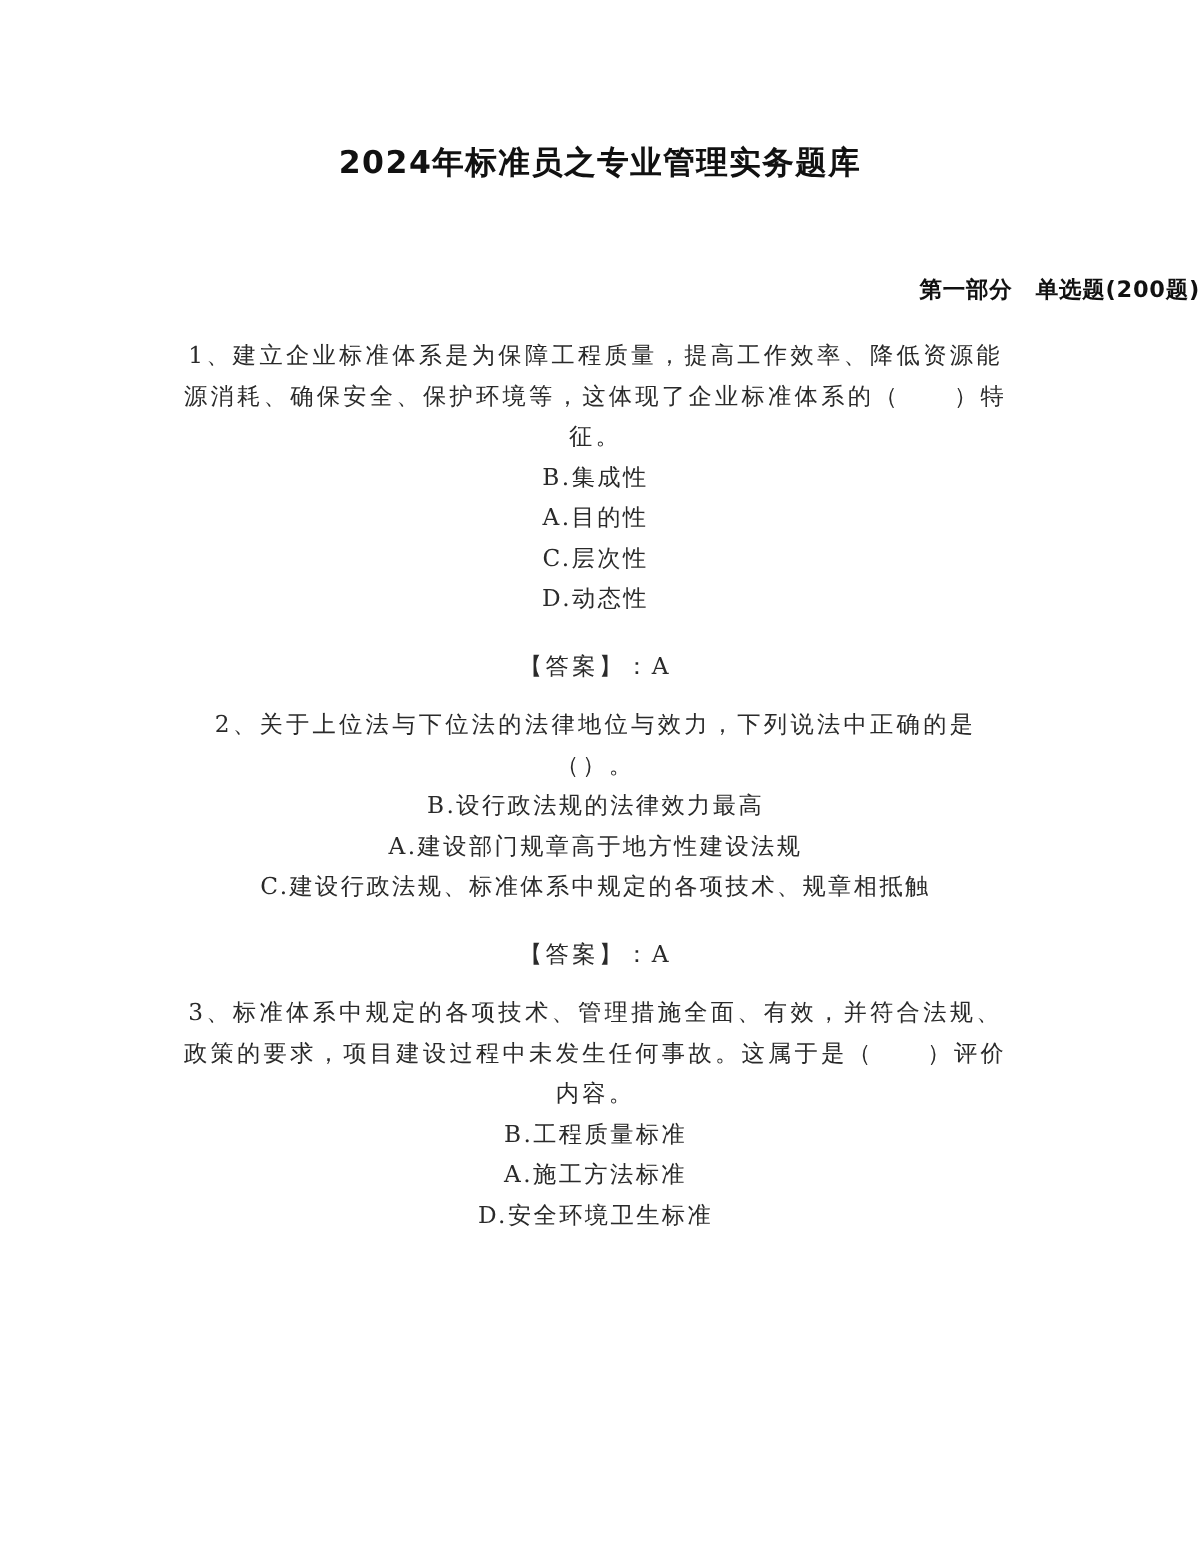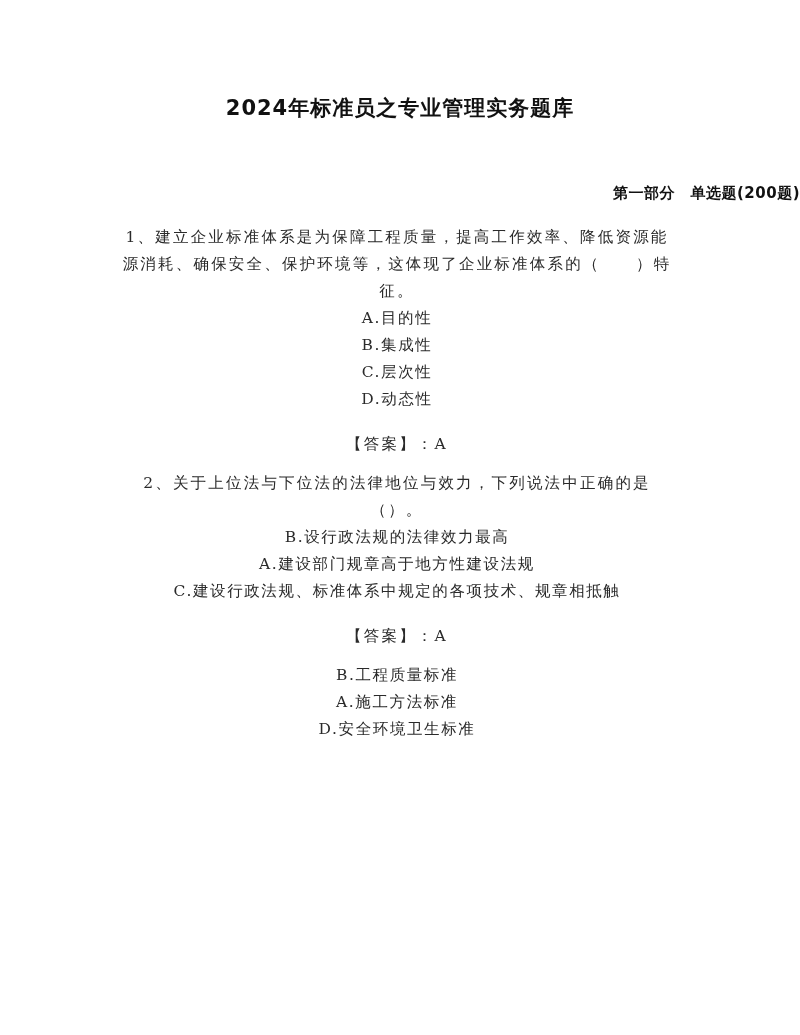--- a/index.html
+++ b/index.html
@@ -74,35 +74,36 @@
 <body>
 
 <div class="page">
   <div class="doc-title">2024年标准员之专业管理实务题库</div>
   <div class="section-title">第一部分　单选题(200题)</div>
 
   <div class="content">
 
     <div class="question">
       <p class="q-stem">1、建立企业标准体系是为保障工程质量，提高工作效率、降低资源能源消耗、确保安全、保护环境等，这体现了企业标准体系的（　　）特征。</p>
+      <p class="q-option">B.集成性</p>
       <p class="q-option">A.目的性</p>
-      <p class="q-option">B.集成性</p>
       <p class="q-option">C.层次性</p>
       <p class="q-option">D.动态性</p>
       <p class="q-answer">【答案】：A</p>
     </div>
 
     <div class="question">
       <p class="q-stem">2、关于上位法与下位法的法律地位与效力，下列说法中正确的是（）。</p>
       <p class="q-option">B.设行政法规的法律效力最高</p>
       <p class="q-option">A.建设部门规章高于地方性建设法规</p>
       <p class="q-option">C.建设行政法规、标准体系中规定的各项技术、规章相抵触</p>
       <p class="q-answer">【答案】：A</p>
     </div>
 
     <div class="question">
+      <p class="q-stem">3、标准体系中规定的各项技术、管理措施全面、有效，并符合法规、政策的要求，项目建设过程中未发生任何事故。这属于是（　　）评价内容。</p>
       <p class="q-option">B.工程质量标准</p>
       <p class="q-option">A.施工方法标准</p>
       <p class="q-option">D.安全环境卫生标准</p>
     </div>
 
   </div>
 </div>
 
 </body></html>

